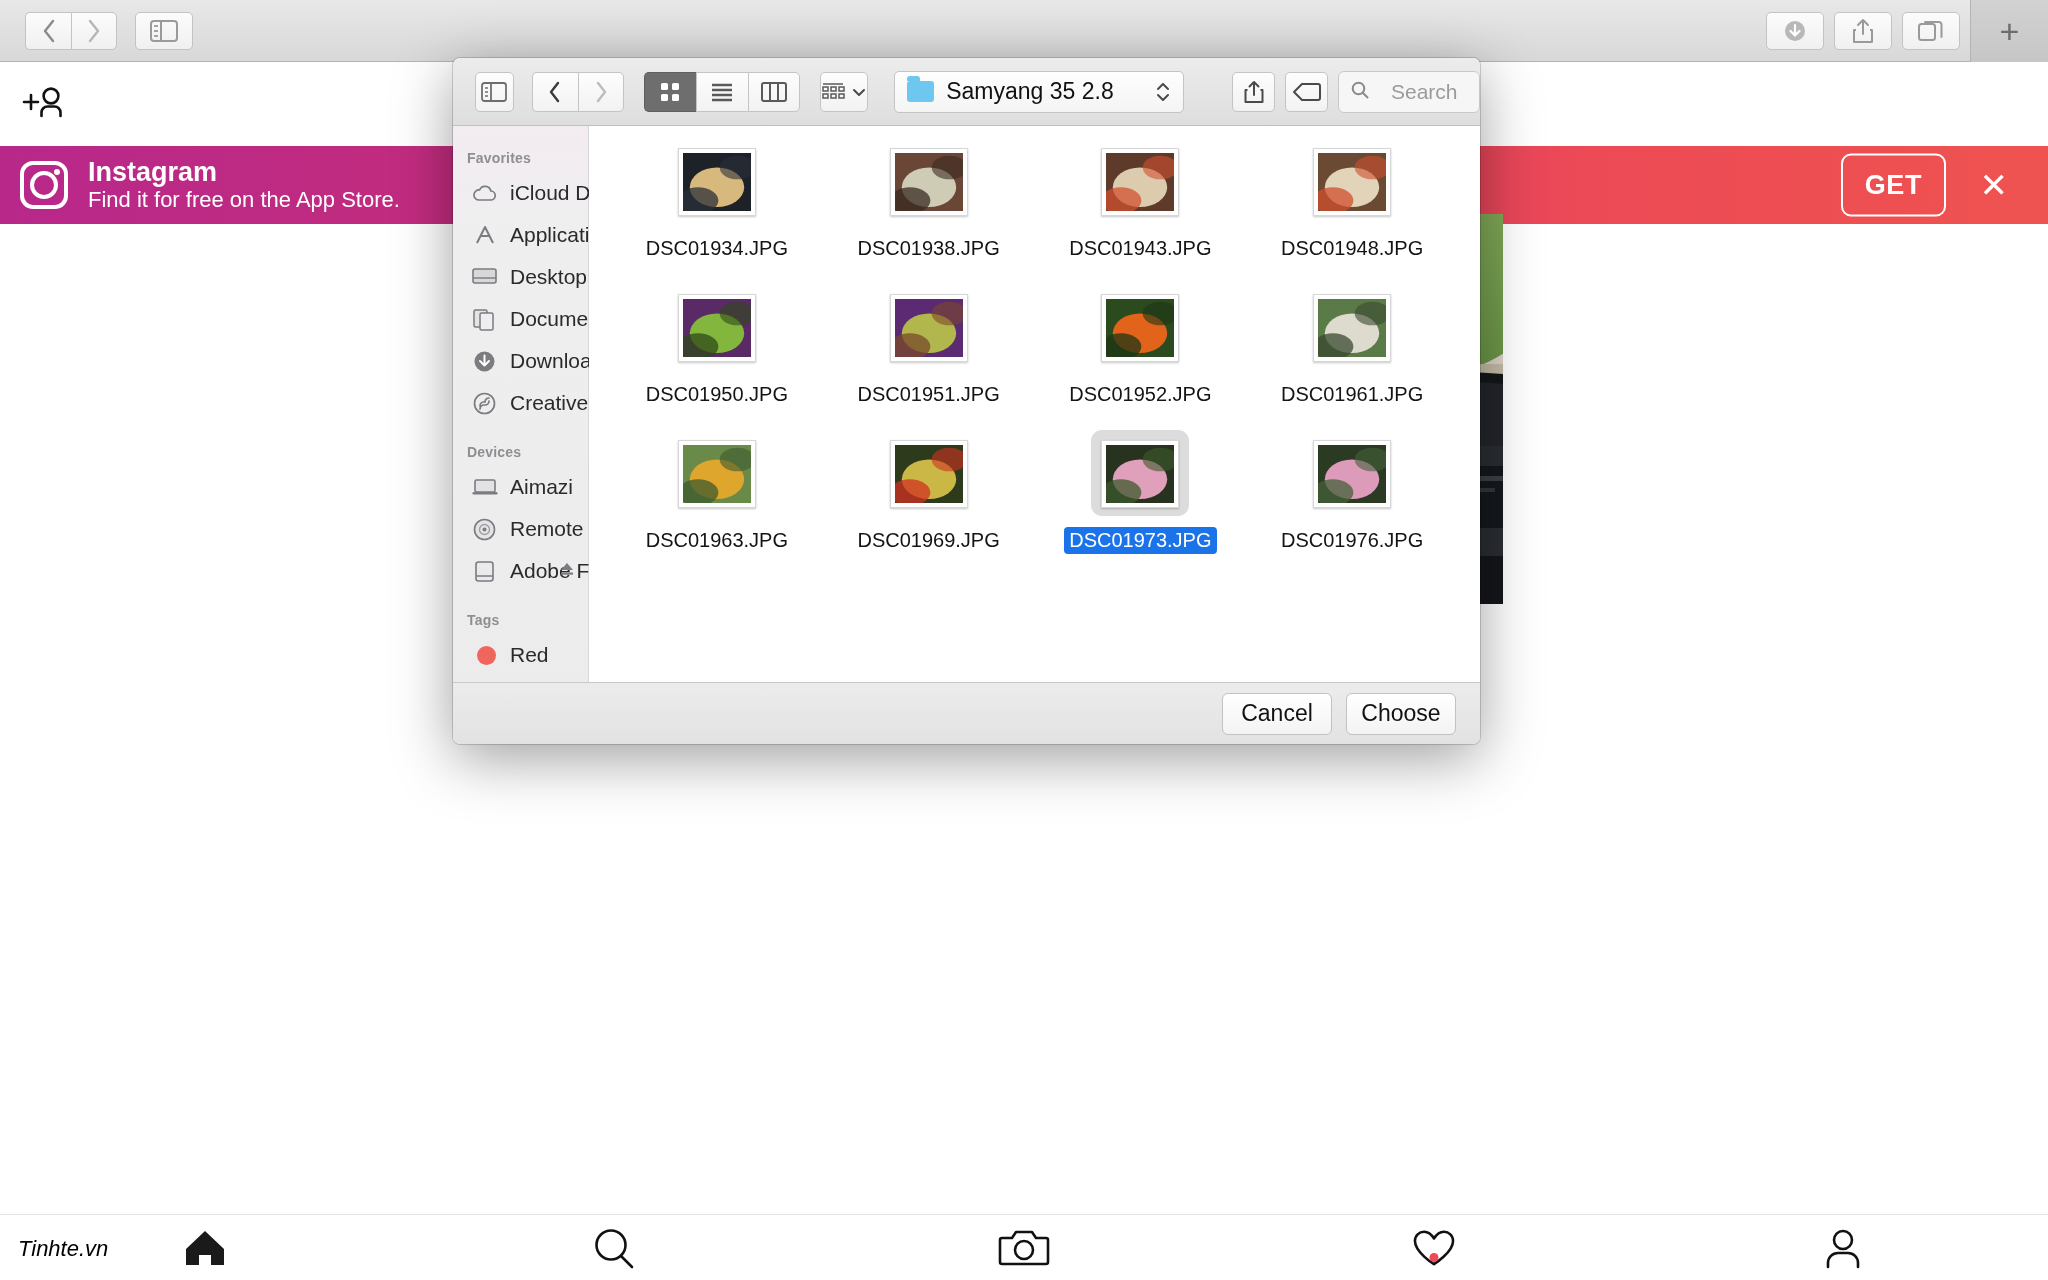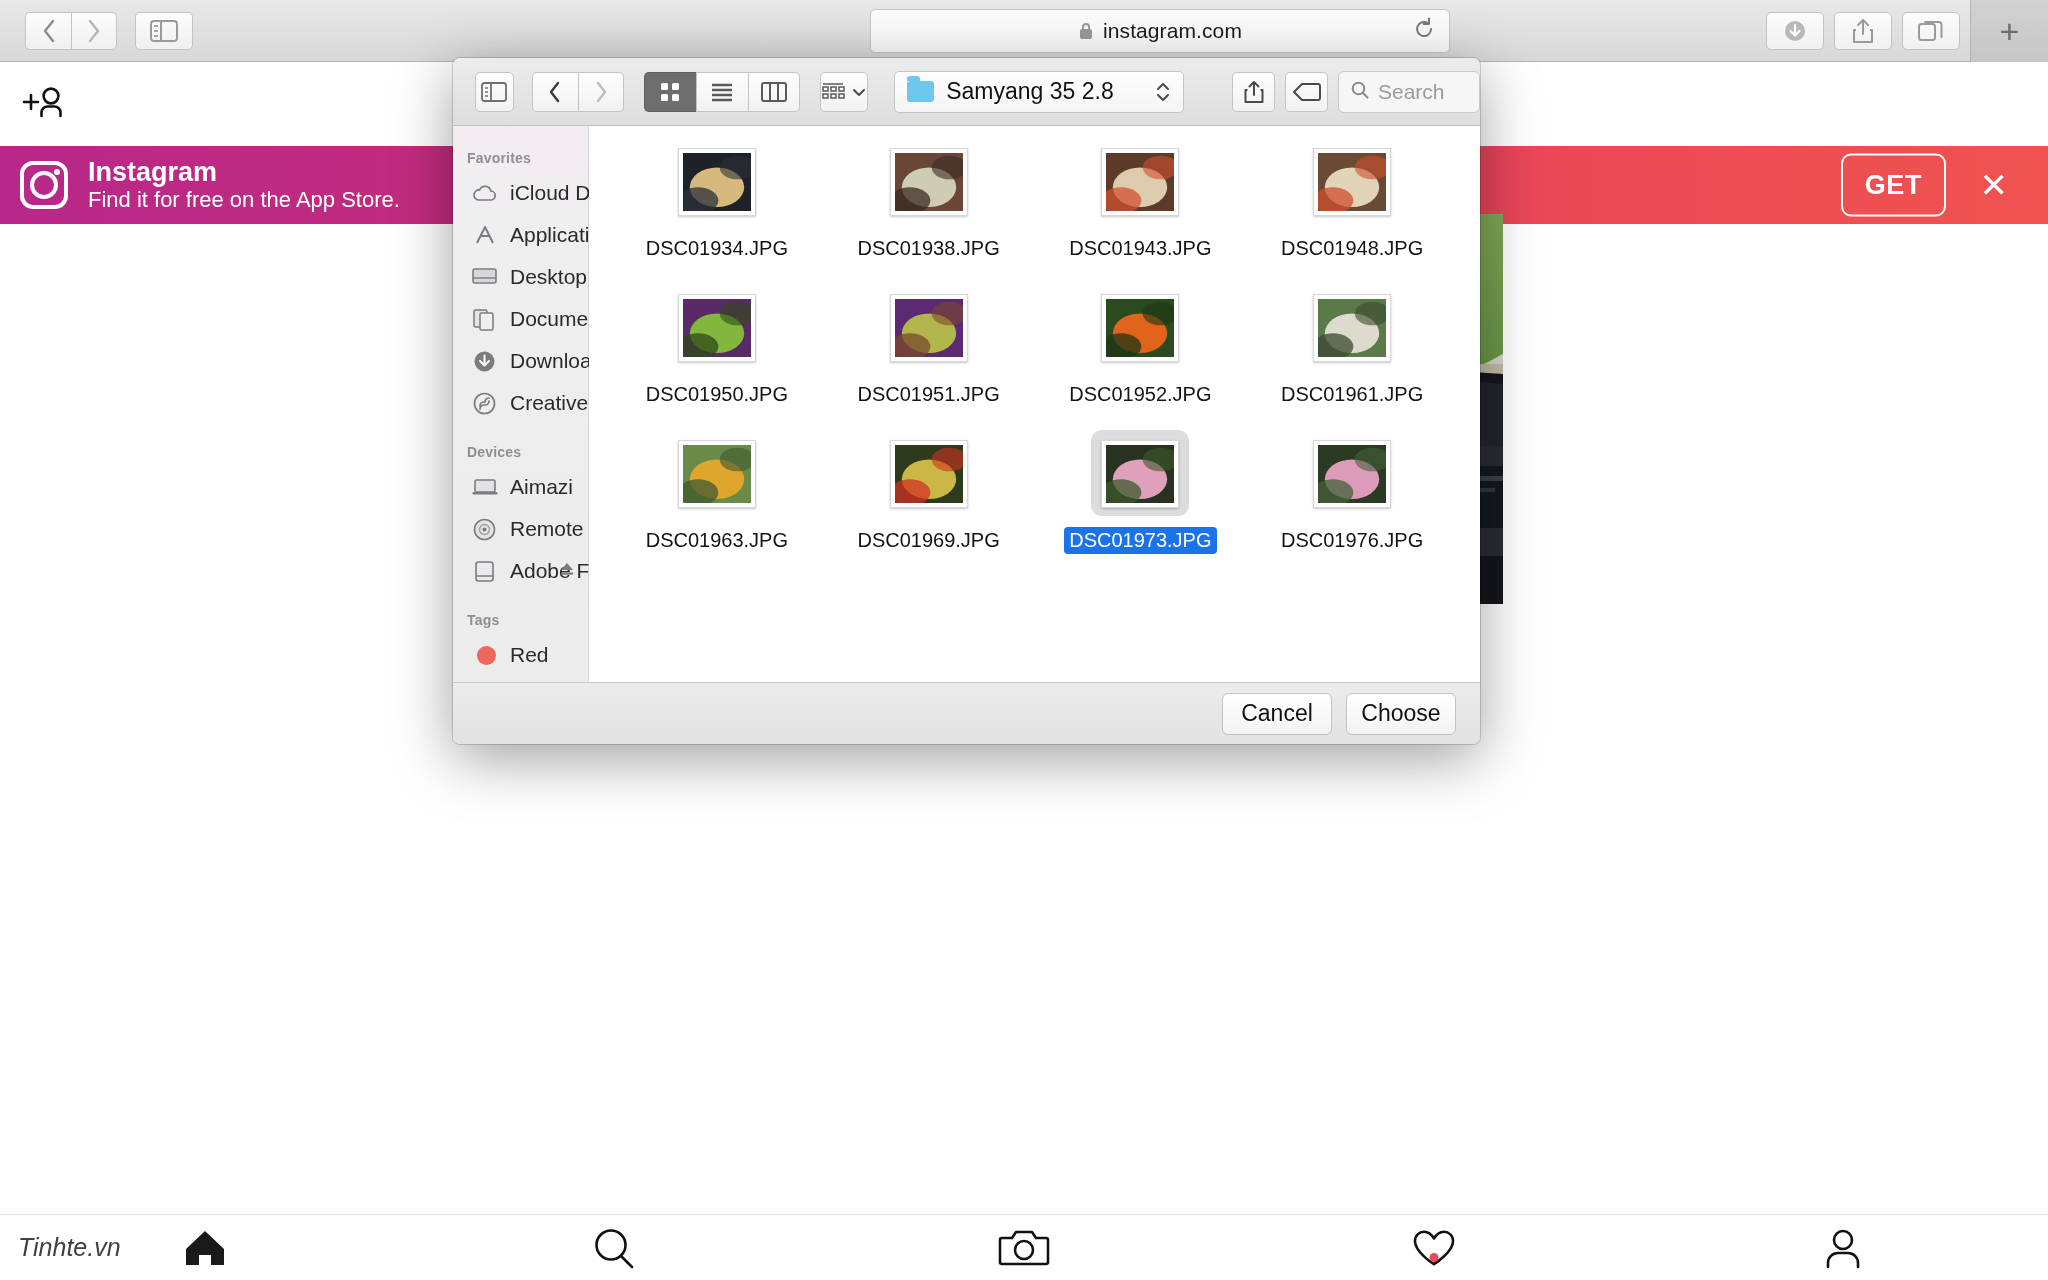--- a/index.html
+++ b/index.html
@@ -81,22 +81,22 @@
   .oia-div{ width:1px; height:30px; background:rgba(255,255,255,.55); }
 
   .bottom-nav{
     position:absolute; left:0; bottom:0; width:2048px; height:66px;
     background:#fff; border-top:1px solid #e4e4e4;
     display:flex; align-items:center;
   }
   .bn-item{ flex:1; display:flex; align-items:center; justify-content:center; position:relative; }
   .nav-dot{ position:absolute; bottom:6px; left:50%; transform:translateX(-50%);
     width:9px; height:9px; border-radius:50%; background:#ed4956; }
-  .watermark{ position:absolute; left:18px; bottom:18px; font-size:25px;
-    font-style:italic; color:#404040; }
+  .watermark{ position:absolute; left:18px; bottom:18px; font-size:22px;
+    font-style:italic; color:#000000; }
 
   
   .finder{
     position:absolute; left:453px; top:58px; width:1027px; height:686px;
     background:#ececec; border-radius:7px;
     box-shadow:0 14px 60px rgba(0,0,0,.38), 0 0 0 1px rgba(0,0,0,.16);
     overflow:hidden;
   }
   .finder-toolbar{
     height:68px; background:linear-gradient(to bottom,#ececec,#dedede);
@@ -117,21 +117,21 @@
     background:linear-gradient(to bottom,#fefefe,#f4f4f4);
     display:flex; align-items:center; padding:0 12px; margin-left:26px; position:relative;
   }
   .folder-ico{ width:27px; height:21px; background:#6ec7ef; border-radius:3px; position:relative; margin-right:12px;}
   .folder-ico:before{ content:""; position:absolute; top:-5px; left:0; width:13px; height:5px;
     background:#6ec7ef; border-radius:3px 3px 0 0; }
   .path-label{ font-size:23px; color:#111; }
   .stepper{ position:absolute; right:12px; display:flex; flex-direction:column; color:#555; line-height:.62; font-size:17px;}
   .searchfield{
     height:42px; width:185px; border:1px solid #c8c8c8; border-radius:6px;
-    background:#f6f6f6; display:flex; align-items:center; padding:0 12px; gap:9px;
+    background:#f6f6f6; display:flex; align-items:center; padding:0 12px; gap:22px;
   }
   .search-ph{ font-size:21px; color:#9b9b9b; }
 
   .finder-body{ display:flex; height:556px; }
   .finder-sidebar{
     width:136px; flex:0 0 136px; padding-top:14px;
     background:linear-gradient(to bottom,#f3ecf0 0%,#f0eef0 14%,#eeeeee 40%,#ececec 100%);
     border-right:1px solid #d8d8d8;
   }
   .sb-head{ font-size:14px; font-weight:bold; color:#8e8e93; padding:10px 0 6px 14px; letter-spacing:.2px;}
@@ -306,35 +306,20 @@
   <div class="chrome-btn sidebar-toggle-btn">
     <svg width="28" height="22" viewBox="0 0 28 22">
       <rect x="1" y="1" width="26" height="20" rx="3" fill="none" stroke="#9a9a9a" stroke-width="2"></rect>
       <line x1="11" y1="1" x2="11" y2="21" stroke="#9a9a9a" stroke-width="2"></line>
       <line x1="4" y1="6" x2="8" y2="6" stroke="#9a9a9a" stroke-width="1.8"></line>
       <line x1="4" y1="11" x2="8" y2="11" stroke="#9a9a9a" stroke-width="1.8"></line>
       <line x1="4" y1="16" x2="8" y2="16" stroke="#9a9a9a" stroke-width="1.8"></line>
     </svg>
   </div>
 
-  <div class="urlbar">
-    <span class="lock">
-      <svg width="16" height="20" viewBox="0 0 16 20">
-        <rect x="2" y="8" width="12" height="10" rx="2" fill="#9a9a9a"></rect>
-        <path d="M5 8V6a3 3 0 016 0v2" fill="none" stroke="#9a9a9a" stroke-width="2"></path>
-      </svg>
-    </span>
-    <span class="urltext">instagram.com</span>
-    <span class="reload">
-      <svg width="22" height="24" viewBox="0 0 22 24">
-        <path d="M18 12a7 7 0 11-3-5.7" fill="none" stroke="#7a7a7a" stroke-width="2" stroke-linecap="round"></path>
-        <path d="M16 1.5V7h-5.4" fill="none" stroke="#7a7a7a" stroke-width="2" stroke-linecap="round" stroke-linejoin="round"></path>
-      </svg>
-    </span>
-  </div>
 
   <div class="right-chrome">
     <div class="chrome-btn">
       <svg width="26" height="26" viewBox="0 0 26 26">
         <circle cx="13" cy="13" r="10" fill="#b8b8b8"></circle>
         <path d="M13 7v10M8.5 13L13 17.5 17.5 13" fill="none" stroke="#fff" stroke-width="2.2" stroke-linecap="round" stroke-linejoin="round"></path>
       </svg>
     </div>
     <div class="chrome-btn">
       <svg width="22" height="26" viewBox="0 0 22 26">

